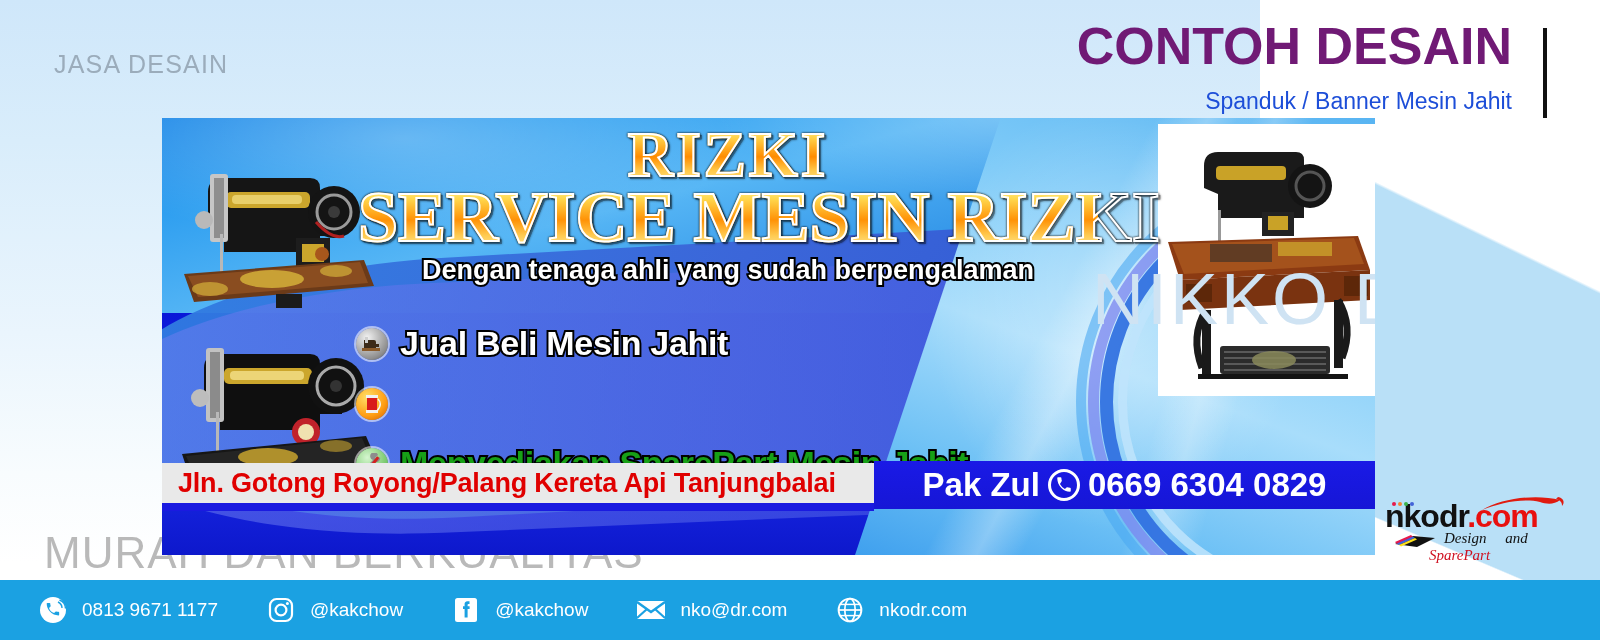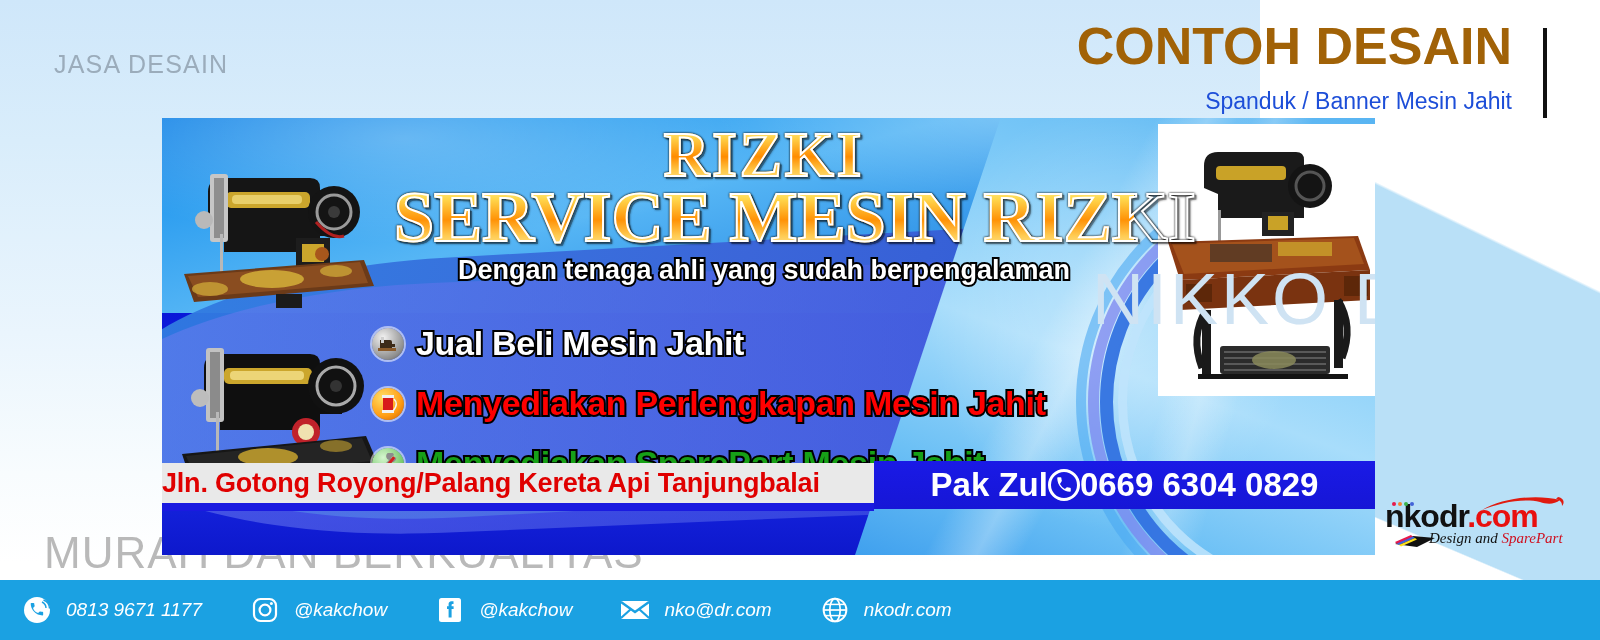--- a/index.html
+++ b/index.html
@@ -10,21 +10,21 @@
     position:relative;
   }
 
   
   .jasa-desain{
     position:absolute; left:54px; top:50px;
     font-size:25px; letter-spacing:1.2px; color:#9bacbb; font-weight:400;
   }
   .contoh-desain{
     position:absolute; right:88px; top:16px;
-    font-size:52px; font-weight:bold; color:#a16207; letter-spacing:0px;
+    font-size:52px; font-weight:bold; color:#701a75; letter-spacing:0px;
     white-space:nowrap;
   }
   .sub-desain{
     position:absolute; right:88px; top:88px;
     font-size:23px; color:#1d4ed8; white-space:nowrap;
   }
   .vert-rule{
     position:absolute; right:53px; top:28px; width:4px; height:90px; background:#111;
   }
 
@@ -105,21 +105,21 @@
   .photo-right{
     position:absolute; left:996px; top:6px; width:218px; height:272px;
     background:#fff; overflow:hidden;
   }
 
   
   .machine-left-1{ position:absolute; left:14px; top:16px; width:210px; height:190px; }
   .machine-left-2{ position:absolute; left:14px; top:196px; width:210px; height:190px; }
 
   
-  .hl-wrap{ position:absolute; left:196px; top:6px; width:740px; text-align:center;margin-left:36px; }
+  .hl-wrap{ position:absolute; left:196px; top:6px; width:740px; text-align:center; }
   .rizki{
     font-family:"Liberation Serif", serif;
     font-size:63px; font-weight:bold; letter-spacing:3px; line-height:1.0;
     background:linear-gradient(180deg,#fff2b0 0%,#ffd24a 22%,#ff8c00 52%,#ffc94a 74%,#ffe89a 100%);
     -webkit-background-clip:text; background-clip:text; color:transparent;
     -webkit-text-stroke:2px #fff;
     filter:drop-shadow(0 0 1px #000) drop-shadow(2px 2px 0 rgba(0,0,0,.45));
     paint-order: stroke fill;
   }
   .service-mesin{
@@ -132,75 +132,75 @@
     filter:drop-shadow(0 0 1px #000) drop-shadow(2px 2px 0 rgba(0,0,0,.45));
     white-space:nowrap;
   }
   .tagline{
     margin-top:2px; font-size:27px; font-weight:bold; color:#fff;
     -webkit-text-stroke:4px #000; paint-order:stroke fill;
     white-space:nowrap; letter-spacing:0px;
   }
 
   
-  .svc-list{ position:absolute; left:210px; top:198px; width:900px; }
+  .svc-list{ position:absolute; left:194px; top:198px; width:900px; }
   .svc-row{ display:flex; align-items:center; height:55px; margin-bottom:5px; }
   .svc-ico{ width:32px; height:32px; border-radius:50%; flex:none; margin-right:12px;
             box-shadow:0 0 0 2px rgba(255,255,255,.55); position:relative; overflow:hidden; }
   .ico-machine{ background:radial-gradient(circle at 35% 30%, #f2f2f2, #8e8e8e 70%, #4a4a4a); }
   .ico-spool{ background:radial-gradient(circle at 35% 30%, #ffe066, #ff9d14 60%, #c95a00); }
   .ico-wrench{ background:radial-gradient(circle at 35% 30%, #d5f6cf, #77c76a 65%, #2e7a2a); }
   .svc-ico svg{ position:absolute; left:50%; top:50%; transform:translate(-50%,-50%); }
   .svc-txt{ font-size:34px; font-weight:bold; white-space:nowrap; letter-spacing:-.3px;
             -webkit-text-stroke:4px #000; paint-order:stroke fill; }
   .t-white{ color:#ffffff; }
   .t-red  { color:#ff0000; }
   .t-green{ color:#17a017; }
 
   
   .addr-strip{
     position:absolute; left:0; bottom:52px; width:712px; height:40px;
     background:#e9e9e9; display:flex; align-items:center;
   }
-  .addr-txt{ color:#e00000; font-weight:bold; font-size:27px; white-space:nowrap;
+  .addr-txt{ color:#e00000; font-weight:bold; font-size:27px; padding-left:16px; white-space:nowrap;
              letter-spacing:-.2px; }
   .addr-underline{ position:absolute; left:0; bottom:44px; width:712px; height:8px; background:#1a1ae0; }
 
   .phone-strip{
     position:absolute; left:712px; bottom:46px; width:501px; height:48px;
     background:linear-gradient(180deg,#1a1ae6 0%, #1616d6 100%);
     display:flex; align-items:center; justify-content:center;
   }
-  .phone-txt{ color:#fff; font-weight:bold; font-size:33px; white-space:nowrap; display:flex; align-items:center; }
+  .phone-txt{ color:#fff; font-weight:bold; font-size:33px; white-space:nowrap; display:flex; align-items:center; gap:8px; }
   .phone-circle{ width:32px; height:32px; border:3px solid #fff; border-radius:50%;
                  display:inline-flex; align-items:center; justify-content:center; }
 
   
   .nikko-wm{
     position:absolute; left:930px; top:140px; font-size:72px; color:#cfe3f3;
     letter-spacing:3px; white-space:nowrap; font-weight:400; z-index:1;
   }
 
   
   .logo{ position:absolute; left:1385px; top:500px; width:200px; height:62px; }
   .logo-main{ font-size:32px; font-weight:bold; letter-spacing:-1px; line-height:1; }
   .logo-blk{ color:#111; }
   .logo-red{ color:#e8100f; }
   .logo-dots{ position:absolute; left:7px; top:2px; display:flex; gap:2px; }
   .logo-dots i{ width:4px; height:4px; border-radius:50%; display:block; }
   .logo-swoosh{ position:absolute; left:95px; top:-4px; }
   .logo-tag{ position:absolute; left:44px; top:30px; font-family:"Liberation Serif", serif;
              font-style:italic; font-size:15px; }
-  .tag-d{ color:#111; } .tag-p{ color:#cf1020; }
+  .tag-d{ color:#111;margin-left:15px; } .tag-p{ color:#cf1020; }
   .logo-book{ position:absolute; left:8px; top:33px; }
 
   
   .footer{
     position:absolute; left:0; bottom:0; width:1600px; height:60px;
-    background:#1ba1e2; display:flex; align-items:center; padding-left:22px; gap:0;font-style:italic;
+    background:#1ba1e2; display:flex; align-items:center; padding-left:38px; gap:0;
   }
   .f-item{ display:flex; align-items:center; color:#fff; font-size:19px; }
   .f-ico{ width:30px; height:30px; flex:none; margin-right:14px; display:flex; align-items:center; justify-content:center; }
   .f-gap{ width:48px; }
 </style>
 </head>
 <body>
 
 <div class="diag-wrap">
   <div class="diag-white"></div>
@@ -343,21 +343,20 @@
     </div>
     <div class="svc-row">
       <span class="svc-ico ico-spool">
         <svg width="22" height="22" viewBox="0 0 22 22">
           <rect x="6" y="3" width="10" height="16" rx="1" fill="#d81b1b"></rect>
           <rect x="5" y="2" width="12" height="3" fill="#f1f1f1"></rect>
           <rect x="5" y="17" width="12" height="3" fill="#f1f1f1"></rect>
           <path d="M17 6 q5 5 -1 12" stroke="#f5f5f5" stroke-width="1.5" fill="none"></path>
         </svg>
       </span>
-      <span class="svc-txt t-red">Menyediakan Perlengkapan Mesin Jahit</span>
     </div>
     <div class="svc-row">
       <span class="svc-ico ico-wrench">
         <svg width="22" height="22" viewBox="0 0 22 22">
           <path d="M4 16 l9 -9 a4 4 0 115 -5 l-3 3 2 2 3 -3 a4 4 0 01-5 5 l-9 9z" fill="#8d8d8d" transform="translate(-1,0)"></path>
           <rect x="11" y="2" width="3" height="16" rx="1.2" fill="#d22020" transform="rotate(38 12 10)"></rect>
         </svg>
       </span>
       <span class="svc-txt t-green">Menyediakan SparePart Mesin Jahit</span>
     </div>

